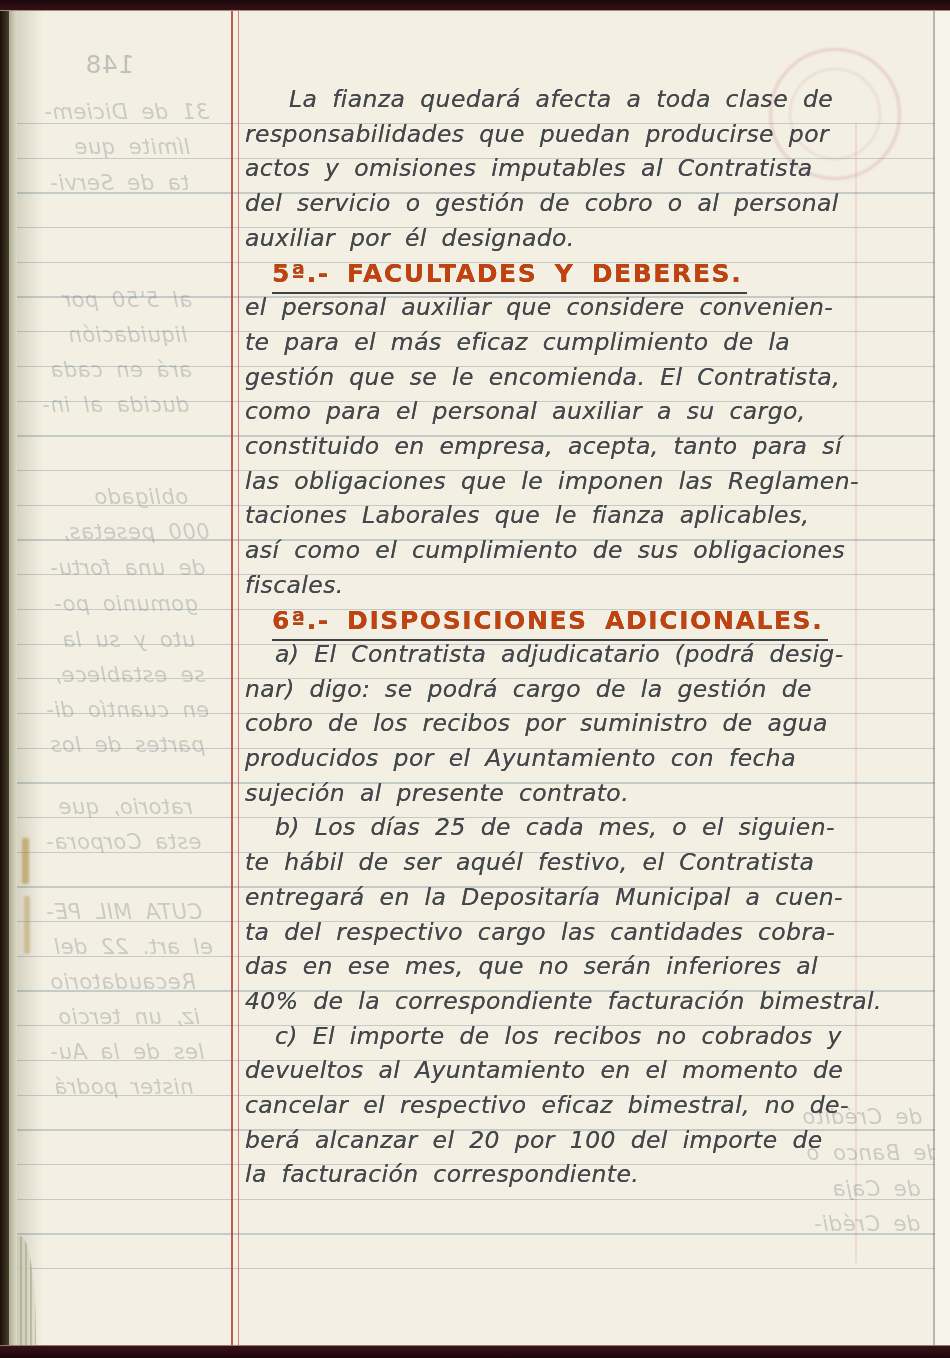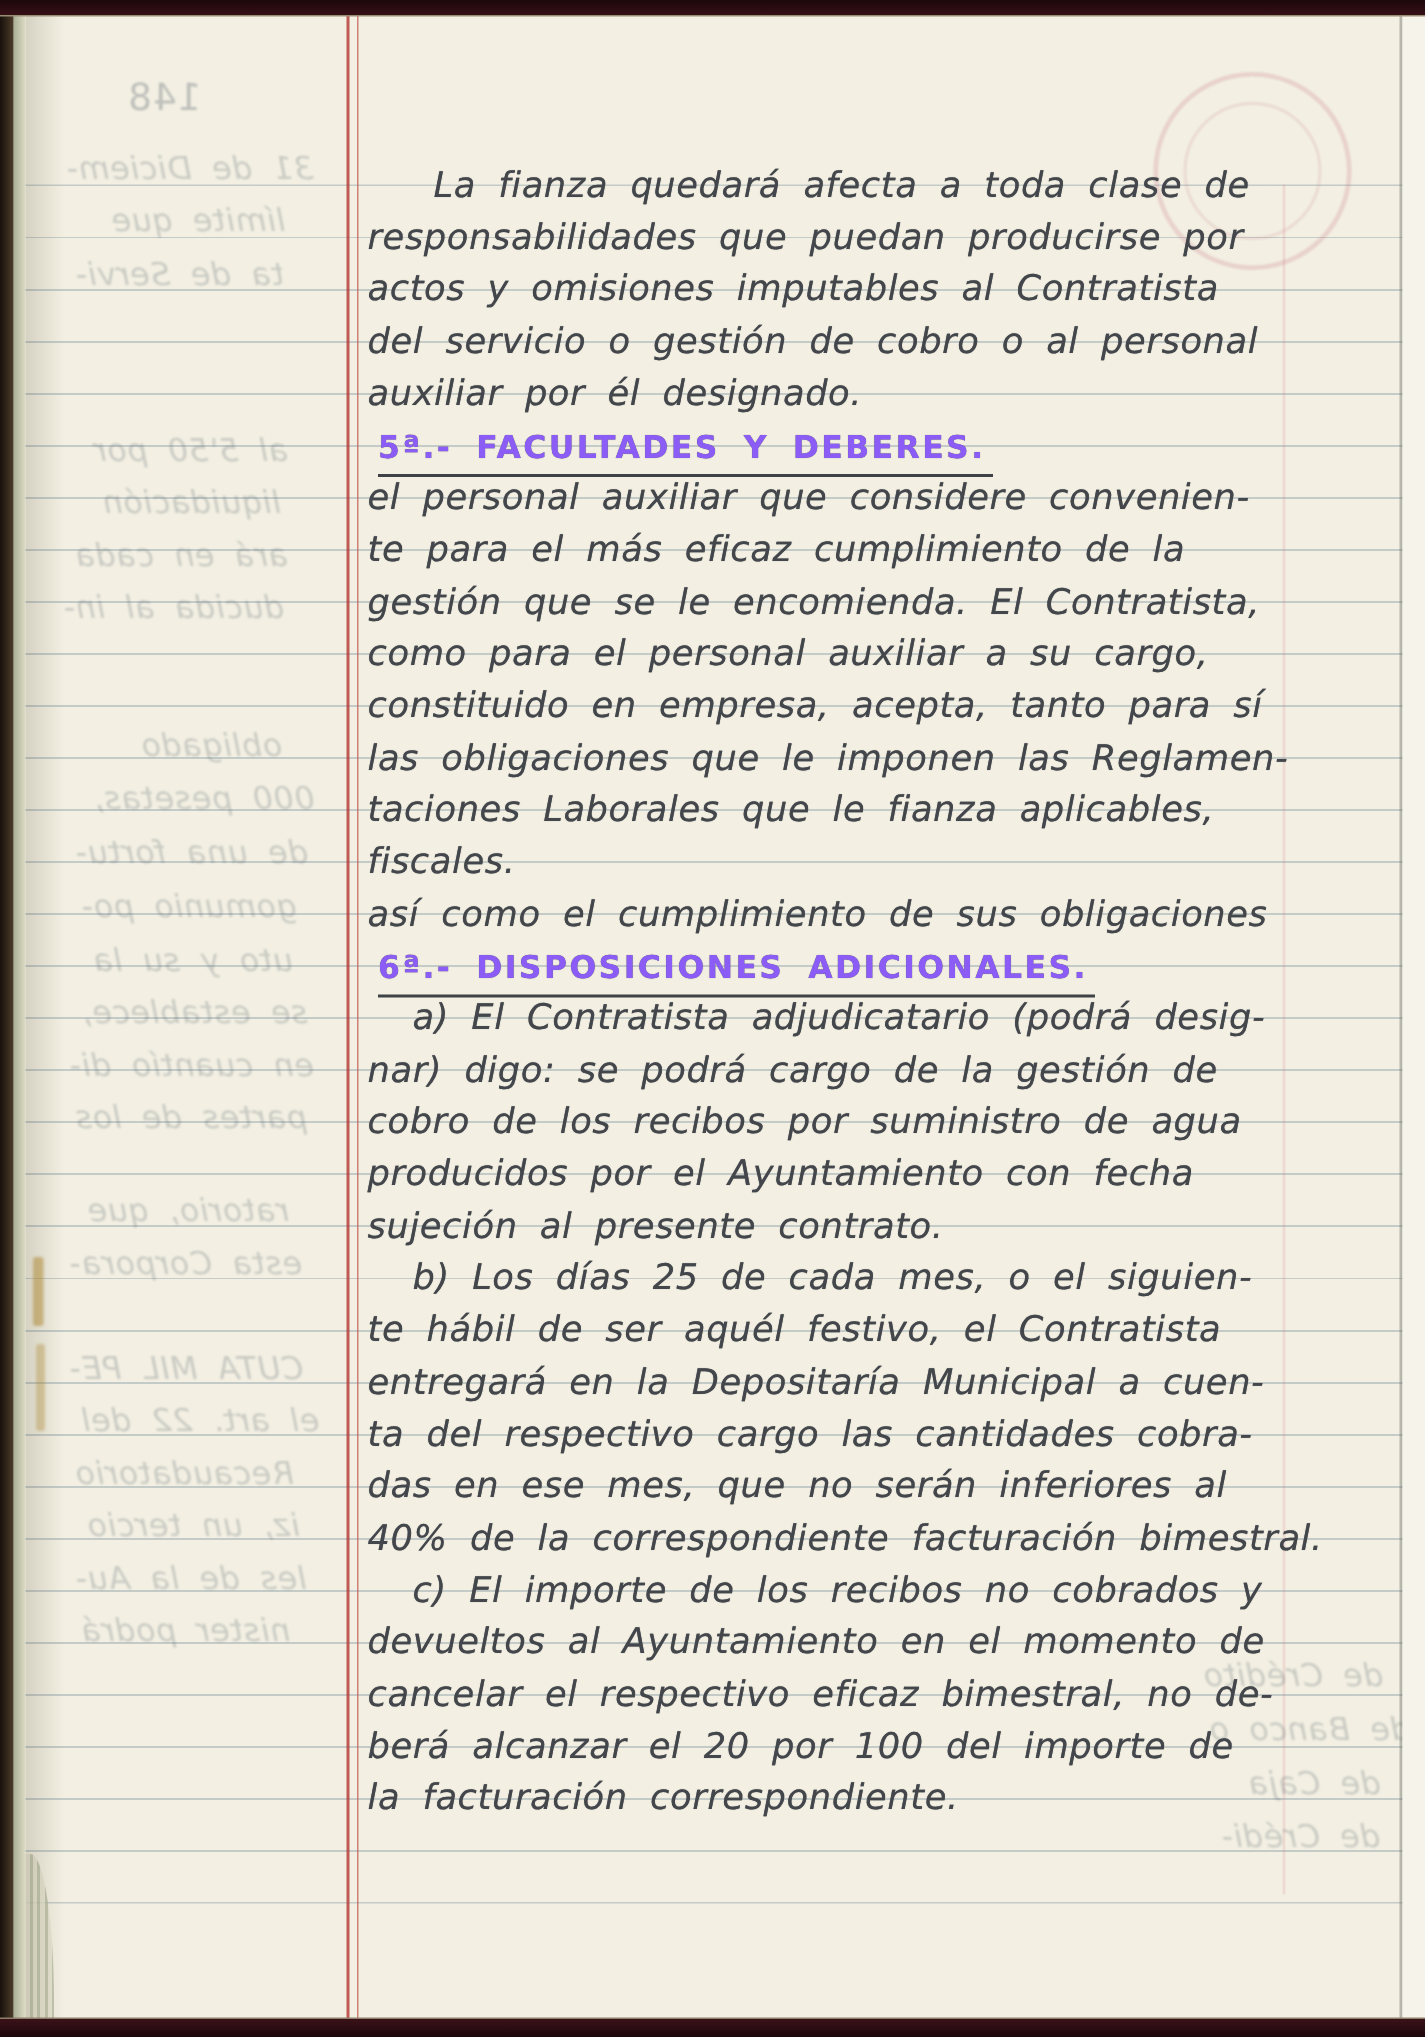--- a/index.html
+++ b/index.html
@@ -44,29 +44,29 @@
   
   .stamp { position:absolute; left:769px; top:48px; width:126px; height:126px;
     border-radius:50%; border:3px solid rgba(205,128,140,0.28); filter:blur(0.8px); }
   .stamp::after { content:""; position:absolute; left:17px; top:17px; right:17px; bottom:17px;
     border-radius:50%; border:2px solid rgba(205,128,140,0.20); }
   
   .stain { position:absolute; background:rgba(186,144,52,0.55); filter:blur(1px); border-radius:2px; }
   .stain1 { left:22px; top:838px; width:7px; height:46px; }
   .stain2 { left:24px; top:896px; width:6px; height:58px; opacity:.7; }
   
-  .textblock { position:absolute; left:245px; top:106px; width:682px; }
+  .textblock { position:absolute; left:245px; top:82px; width:682px; }
   .tline { height:34.7px; line-height:34.7px; white-space:nowrap;
     font-style:italic; font-size:23.5px; color:#43464b;
     letter-spacing:0.4px; word-spacing:7px; text-shadow:0 0 .5px rgba(60,63,68,.8); }
   .ind1 { padding-left:44px; }
   .ind2 { padding-left:30px; }
   .heading-row { font-style:normal; }
-  .heading { display:inline-block; margin-left:7px; font-style:normal; font-weight:bold;
-    font-size:21px; letter-spacing:1.6px; color:#8b5cf6;
+  .heading { display:inline-block; margin-left:27px; font-style:normal; font-weight:bold;
+    font-size:25px; letter-spacing:1.6px; color:#c2410c;
     border-bottom:2.6px solid #3e4145; padding:2px 5px 0 0;
     text-shadow:0 0 .5px rgba(60,63,68,.9); }
   
   .bt { position:absolute; transform:scaleX(-1); white-space:nowrap;
     font-style:italic; font-size:21px; letter-spacing:.5px; word-spacing:6px;
     color:rgba(105,115,124,0.30); filter:blur(0.7px); }
   .bt-num { font-size:25px; font-style:normal; color:rgba(112,120,128,0.40); }
 </style>
 </head>
 <body>
@@ -114,22 +114,22 @@
     <div class="tline">del servicio o gestión de cobro o al personal</div>
     <div class="tline">auxiliar por él designado.</div>
     <div class="tline heading-row"><span class="heading">5ª.- FACULTADES Y DEBERES.</span></div>
     <div class="tline">el personal auxiliar que considere convenien-</div>
     <div class="tline">te para el más eficaz cumplimiento de la</div>
     <div class="tline">gestión que se le encomienda. El Contratista,</div>
     <div class="tline">como para el personal auxiliar a su cargo,</div>
     <div class="tline">constituido en empresa, acepta, tanto para sí</div>
     <div class="tline">las obligaciones que le imponen las Reglamen-</div>
     <div class="tline">taciones Laborales que le fianza aplicables,</div>
+    <div class="tline">así como el cumplimiento de sus obligaciones</div>
     <div class="tline">fiscales.</div>
-    <div class="tline">así como el cumplimiento de sus obligaciones</div>
     <div class="tline heading-row"><span class="heading">6ª.- DISPOSICIONES ADICIONALES.</span></div>
     <div class="tline ind2">a) El Contratista adjudicatario (podrá desig-</div>
     <div class="tline">nar) digo: se podrá cargo de la gestión de</div>
     <div class="tline">cobro de los recibos por suministro de agua</div>
     <div class="tline">producidos por el Ayuntamiento con fecha</div>
     <div class="tline">sujeción al presente contrato.</div>
     <div class="tline ind2">b) Los días 25 de cada mes, o el siguien-</div>
     <div class="tline">te hábil de ser aquél festivo, el Contratista</div>
     <div class="tline">entregará en la Depositaría Municipal a cuen-</div>
     <div class="tline">ta del respectivo cargo las cantidades cobra-</div>

